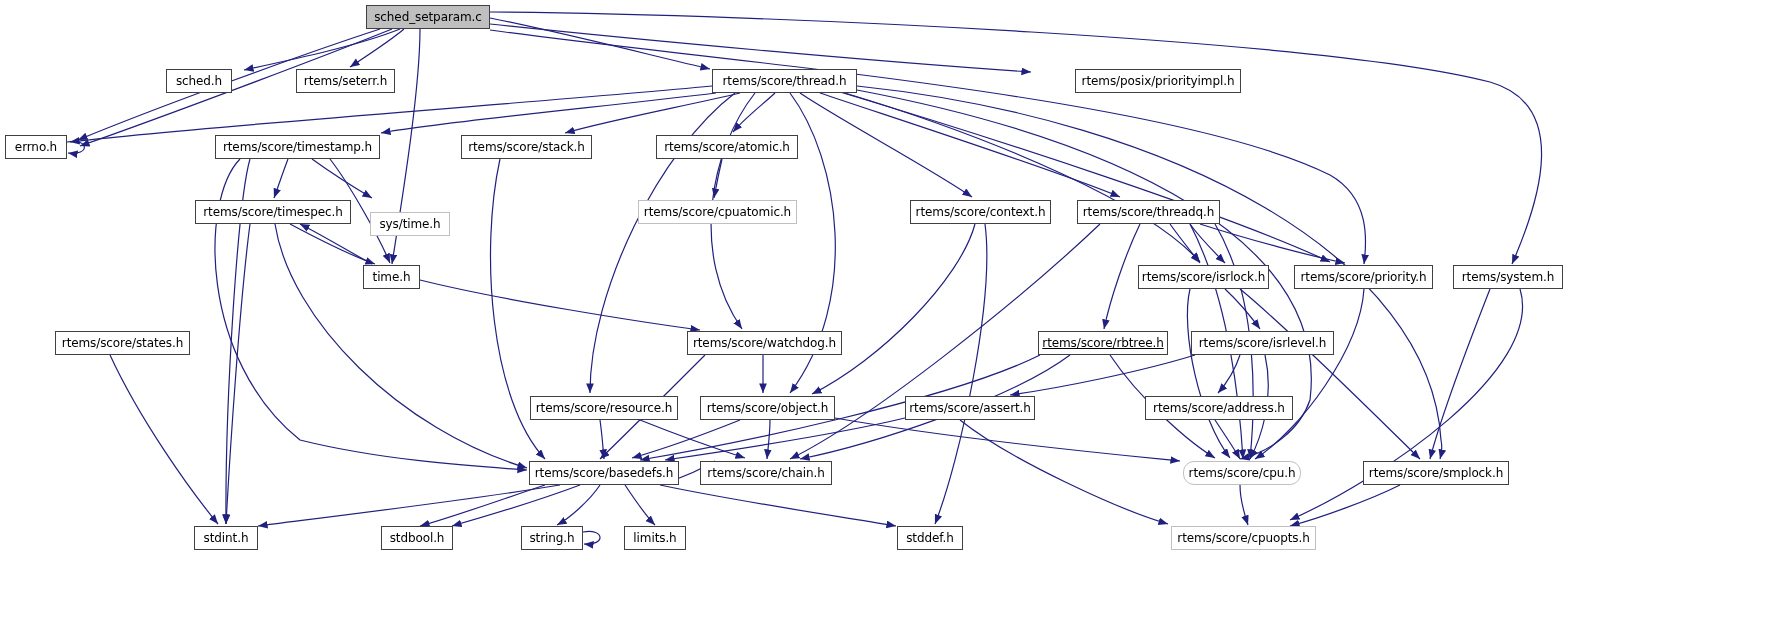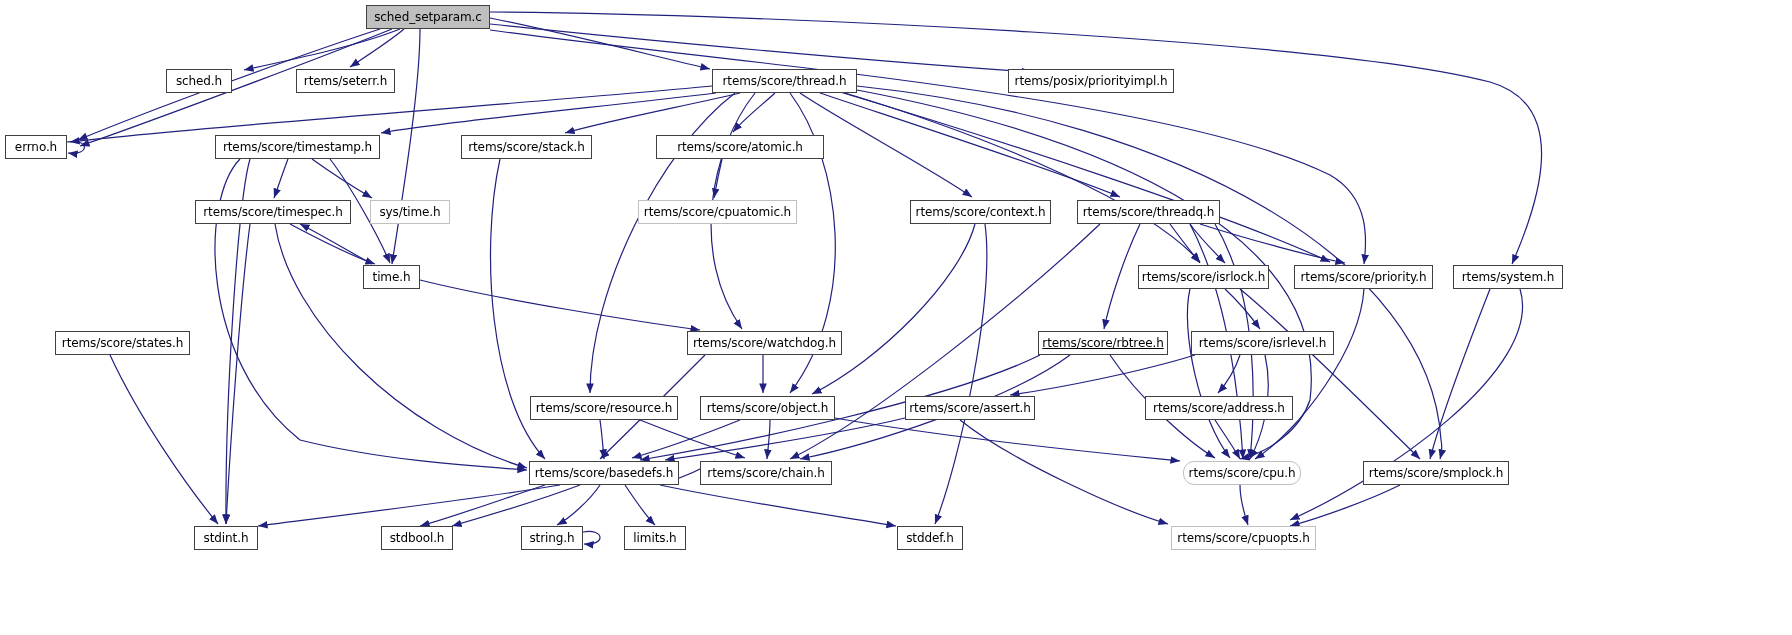--- a/index.html
+++ b/index.html
@@ -126,39 +126,39 @@
       </div>
       <div class="node-box" style="left: 166px; top: 69px; width: 66px; height: 24px;">
         <span class="node-label">sched.h</span>
       </div>
       <div class="node-box" style="left: 296px; top: 69px; width: 99px; height: 24px;">
         <span class="node-label">rtems/seterr.h</span>
       </div>
       <div class="node-box" style="left: 712px; top: 69px; width: 145px; height: 24px;">
         <span class="node-label">rtems/score/thread.h</span>
       </div>
-      <div class="node-box" style="left: 1008px; top: 69px; width: 166px; height: 24px;">
+      <div class="node-box" style="left: 1075px; top: 69px; width: 166px; height: 24px;">
         <span class="node-label">rtems/posix/priorityimpl.h</span>
       </div>
       <div class="node-box" style="left: 5px; top: 135px; width: 62px; height: 24px;">
         <span class="node-label">errno.h</span>
       </div>
       <div class="node-box" style="left: 215px; top: 135px; width: 165px; height: 24px;">
         <span class="node-label">rtems/score/timestamp.h</span>
       </div>
       <div class="node-box" style="left: 461px; top: 135px; width: 131px; height: 24px;">
         <span class="node-label">rtems/score/stack.h</span>
       </div>
-      <div class="node-box" style="left: 656px; top: 135px; width: 168px; height: 24px;">
+      <div class="node-box" style="left: 656px; top: 135px; width: 142px; height: 24px;">
         <span class="node-label">rtems/score/atomic.h</span>
       </div>
       <div class="node-box" style="left: 195px; top: 200px; width: 156px; height: 24px;">
         <span class="node-label">rtems/score/timespec.h</span>
       </div>
-      <div class="node-box dim" style="left: 370px; top: 200px; width: 80px; height: 24px;">
+      <div class="node-box dim" style="left: 370px; top: 212px; width: 80px; height: 24px;">
         <span class="node-label">sys/time.h</span>
       </div>
       <div class="node-box dim" style="left: 638px; top: 200px; width: 159px; height: 24px;">
         <span class="node-label">rtems/score/cpuatomic.h</span>
       </div>
       <div class="node-box" style="left: 910px; top: 200px; width: 141px; height: 24px;">
         <span class="node-label">rtems/score/context.h</span>
       </div>
       <div class="node-box" style="left: 1077px; top: 200px; width: 143px; height: 24px;">
         <span class="node-label">rtems/score/threadq.h</span>

